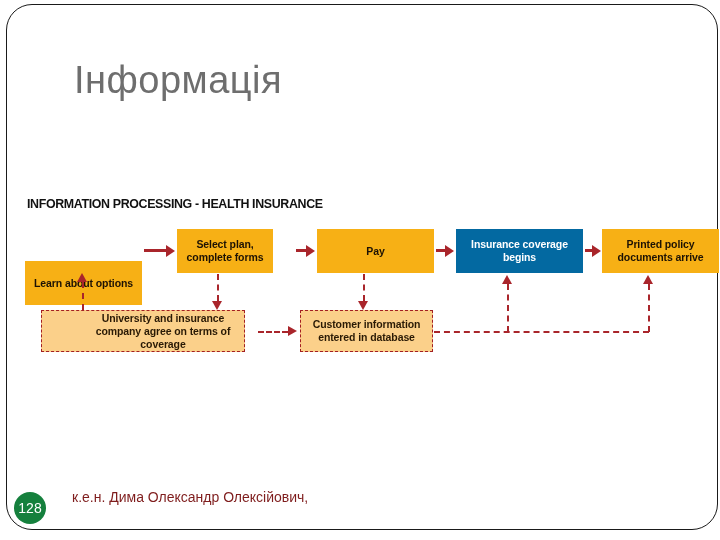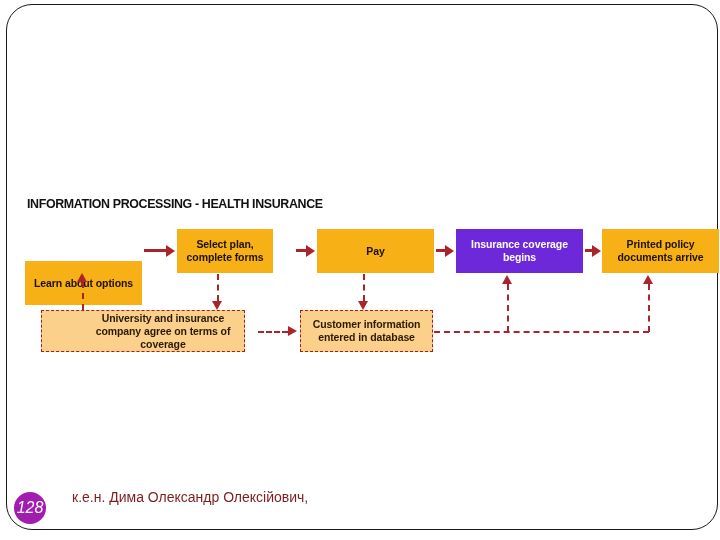--- a/index.html
+++ b/index.html
@@ -93,21 +93,21 @@
     font-weight: bold;
     line-height: 13px;
     letter-spacing: -0.1px;
     padding: 2px 3px;
   }
   .node-orange {
     background: #F7B015;
     color: #1d1204;
   }
   .node-red {
-    background: #6d28d9;
+    background: #0369a1;
     color: #ffffff;
   }
   .node-light {
     background: #FBD08A;
     color: #2a1a05;
     border: 1.6px dashed #A31E22;
   }
 
   
   #n-learn      { left: 3px;   top: 33px;  width: 117px; height: 44px; margin-top: 32px; }
@@ -195,46 +195,46 @@
   #ah-up-print    { left: 621px; top: 79px; }
 
   
   #footer-badge {
     position: absolute;
     left: 14px;
     top: 492px;
     width: 32px;
     height: 32px;
     border-radius: 50%;
-    background: #a21caf;
+    background: #15803d;
     color: #ffffff;
-    font-size: 16px;
+    font-size: 14px;
     display: flex;
     align-items: center;
     justify-content: center;
-    font-style: italic;
   }
   #footer-text {
     position: absolute;
     left: 72px;
     top: 489px;
     font-size: 14px;
     line-height: 17px;
     color: #7f1d1d;
     width: 320px;
   }
 </style>
 </head>
 <body>
 
 <div id="slide">
 
   <div id="slide-frame"></div>
   <div id="frame-mask-right"></div>
 
+  <div id="title">Інформація</div>
 
   <div id="diagram">
 
     <div id="diagram-title">INFORMATION PROCESSING - HEALTH INSURANCE</div>
 
     <div class="node node-orange" id="n-learn">Learn about options</div>
     <div class="node node-orange" id="n-select">Select plan, complete forms</div>
     <div class="node node-orange" id="n-pay">Pay</div>
     <div class="node node-red" id="n-insurance">Insurance coverage begins</div>
     <div class="node node-orange" id="n-printed">Printed policy documents arrive</div>

